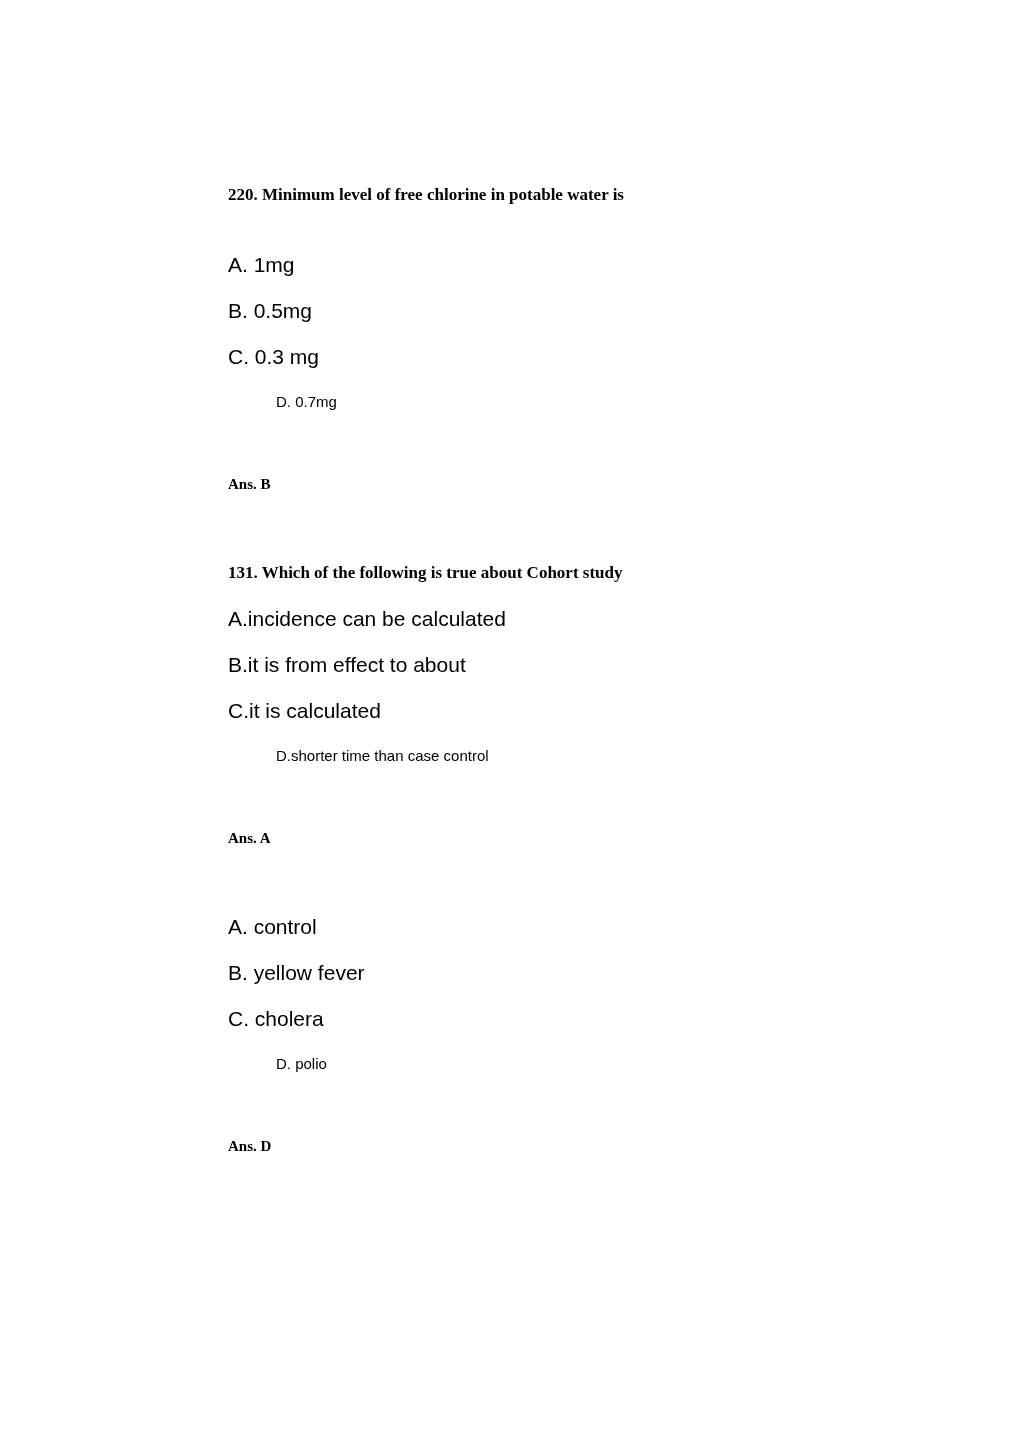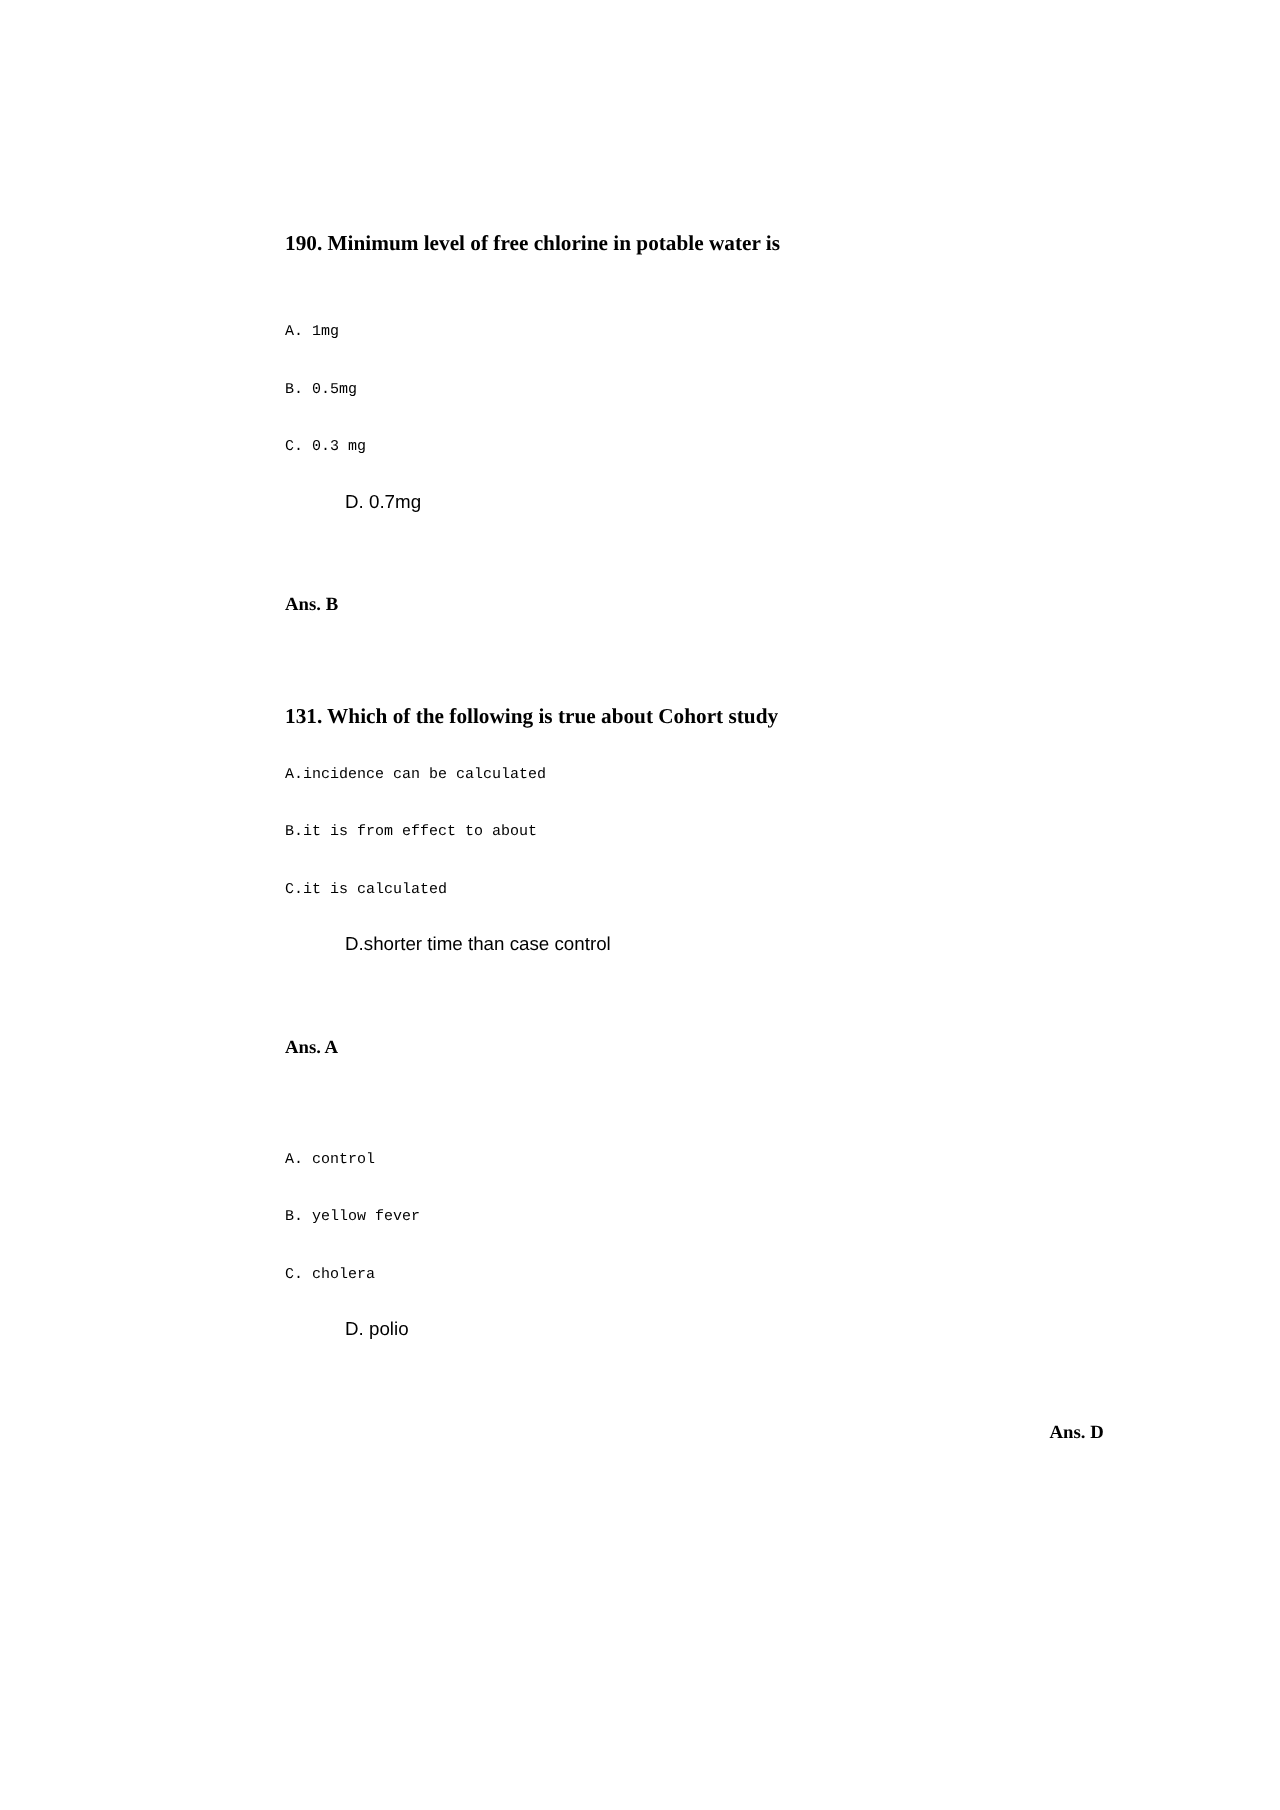--- a/index.html
+++ b/index.html
@@ -31,50 +31,49 @@
     margin: 0 0 22px 0;
   }
   .question.q-first .q-title {
     margin-bottom: 46px;
   }
   .option {
     margin: 0 0 22px 0;
     line-height: 24px;
   }
   .option[data-style="serif"] {
-    font-family: Liberation Mono, monospace;
-    font-size: 12px;
+    font-family: Liberation Sans, sans-serif;
+    font-size: 21px;
   }
   .option[data-style="sans"] {
     font-family: "Liberation Sans", sans-serif;
     font-size: 15px;
     line-height: 21px;
     margin-bottom: 25px;
     margin-left: 48px;
   }
   .answer {
     font-family: Liberation Serif, serif;
     font-weight: bold;
     font-size: 15px;
     line-height: 21px;
     margin: 62px 0 66px 0;
   }
   .question:last-child .answer {
     margin-bottom: 16px;
-    text-align: right;
   }
 </style>
 </head>
 <body>
 
 <div class="page">
   <div class="content">
 
     <section class="question q-first">
-      <h3 class="q-title">190.  Minimum level of free chlorine in potable water is</h3>
+      <h3 class="q-title">220.  Minimum level of free chlorine in potable water is</h3>
       <p class="option" data-style="serif">A. 1mg</p>
       <p class="option" data-style="serif">B. 0.5mg</p>
       <p class="option" data-style="serif">C. 0.3 mg</p>
       <p class="option" data-style="sans">D. 0.7mg</p>
       <p class="answer">Ans. B</p>
     </section>
 
     <section class="question">
       <h3 class="q-title">131.  Which of the following is true about Cohort study</h3>
       <p class="option" data-style="serif">A.incidence can be calculated</p>

